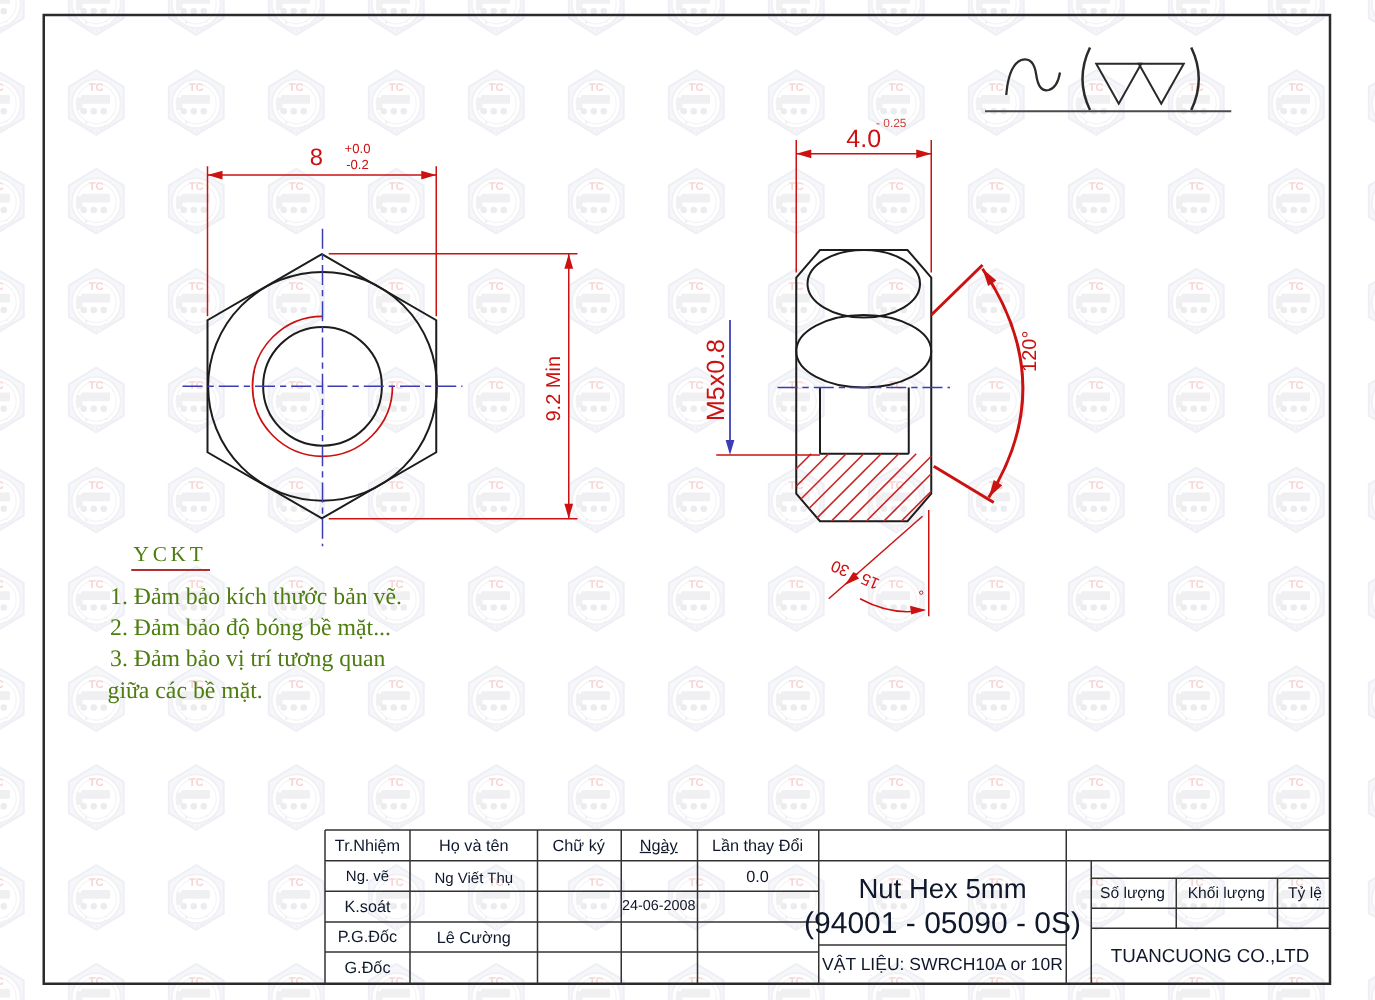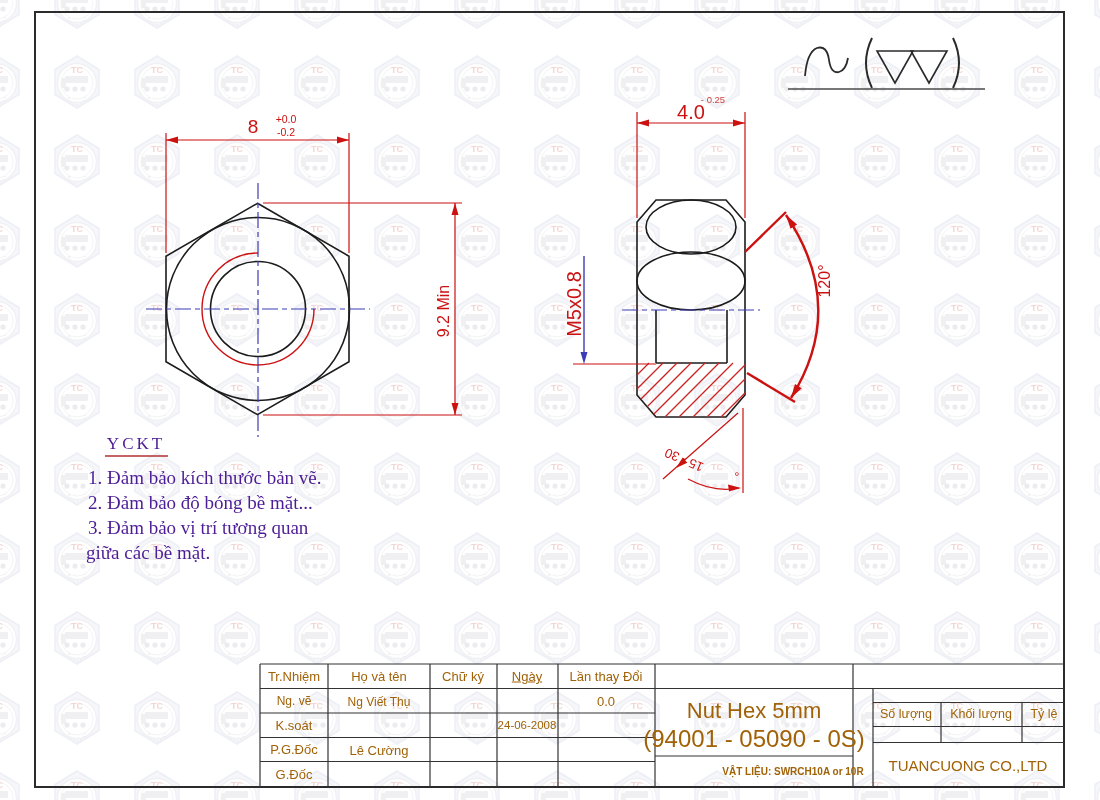--- a/index.html
+++ b/index.html
@@ -1,25 +1,25 @@
 <!DOCTYPE html>
 <html><head>
 <meta charset="utf-8">
 <style>
   html,body{margin:0;padding:0;background:#ffffff;}
   #sheet{position:relative;width:1100px;height:800px;background:#ffffff;overflow:hidden;
          font-family:"Liberation Sans",sans-serif;}
   .wm{position:absolute;opacity:.65;}
   #draw{position:absolute;left:0;top:0;}
   .t{position:absolute;transform:translate(-50%,-50%);white-space:nowrap;
-     font-family:"Liberation Sans",sans-serif;color:#a16207;}
+     font-family:"Liberation Sans",sans-serif;color:#0f172a;}
   .tl{position:absolute;transform:translate(0,-50%);white-space:nowrap;}
   .red{color:#cc1111;}
   .lred{color:#cc4444;}
-  .note{color:#4c1d95;font-family:"Liberation Serif",serif;}
+  .note{color:#4d7c0f;font-family:"Liberation Serif",serif;}
   .rotccw{transform:translate(-50%,-50%) rotate(-90deg);}
   .rotcham{transform:translate(-50%,-50%) rotate(203deg);}
 </style>
 </head>
 <body>
 
 <div id="sheet">
 
   <div id="wmlayer">
       <svg class="wm" style="left:-28px;top:-25px" width="50" height="54" viewBox="0 0 50 54">
@@ -2159,20 +2159,20 @@
   <div class="t" style="left:527px;top:701px;font-size:11.5px;margin-top:24px;">24-06-2008</div>
   <div class="t" style="left:606px;top:701px;font-size:13px;">0.0</div>
 
   <div class="t" style="left:294px;top:725px;font-size:13px;">K.soát</div>
   <div class="t" style="left:294px;top:749px;font-size:13px;">P.G.Đốc</div>
   <div class="t" style="left:379px;top:750px;font-size:13px;">Lê Cường</div>
   <div class="t" style="left:294px;top:774px;font-size:13px;">G.Đốc</div>
 
   <div class="t" style="left:754px;top:711px;font-size:22px;">Nut Hex 5mm</div>
   <div class="t" style="left:754px;top:739px;font-size:24px;">(94001 - 05090 - 0S)</div>
-  <div class="t" style="left:793px;top:771px;font-size:10px;font-weight:bold;">VẬT LIỆU: SWRCH10A or 10R</div>
+  <div class="t" style="left:754px;top:771px;font-size:14px;font-weight:normal;">VẬT LIỆU: SWRCH10A or 10R</div>
 
   <div class="t" style="left:906px;top:714px;font-size:12.5px;">Số lượng</div>
   <div class="t" style="left:981px;top:714px;font-size:12.5px;">Khối lượng</div>
   <div class="t" style="left:1044px;top:714px;font-size:12.5px;">Tỷ lệ</div>
   <div class="t" style="left:968px;top:765px;font-size:15px;">TUANCUONG CO.,LTD</div>
 
 </div>
 
 </body></html>

